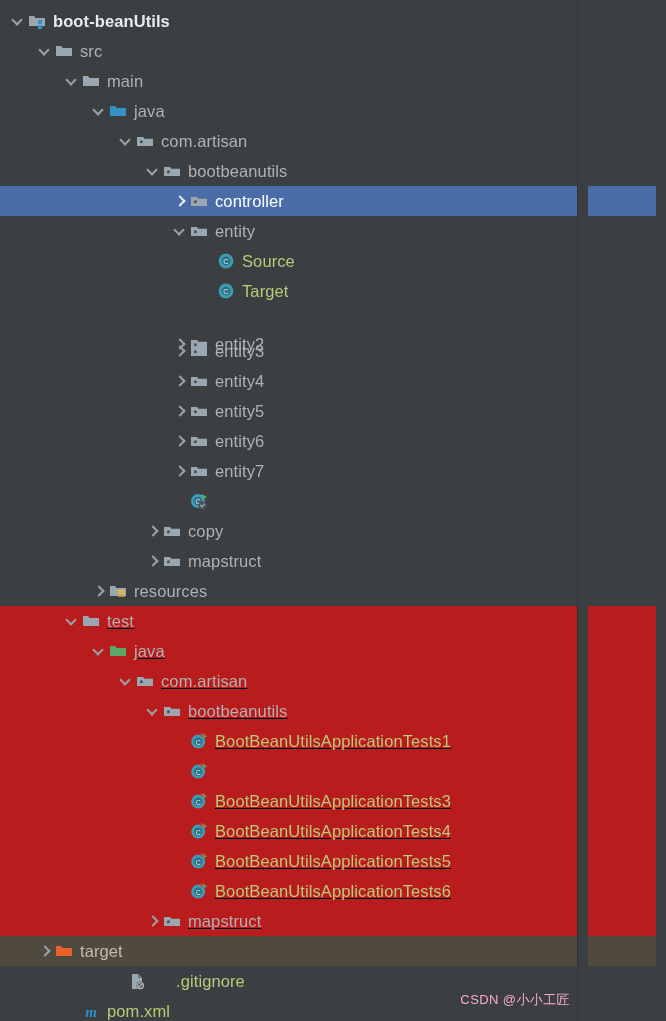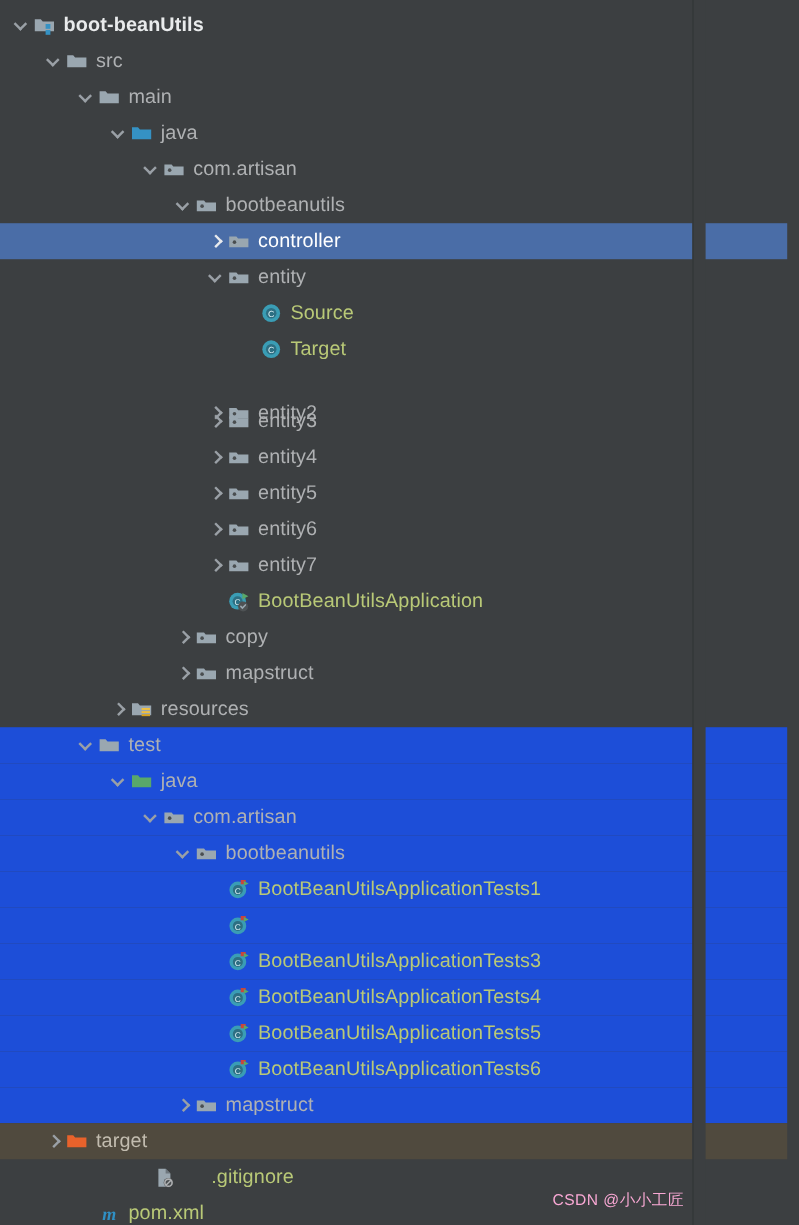--- a/index.html
+++ b/index.html
@@ -37,21 +37,21 @@
   .row {
     position: absolute;
     left: 0;
     width: 656px;
     height: 30px;
     display: flex;
     align-items: center;
     box-sizing: border-box;
     white-space: nowrap;
   }
-  .row.bg-test    { background: #1d4ed8; }
+  .row.bg-test    { background: #b91c1c; text-decoration: underline; }
   .row.bg-target  { background: #504A3E; }
   .row.selected   { background: #4A6DA7; }
 
   .arrow {
     width: 17px;
     height: 30px;
     flex: 0 0 17px;
     position: relative;
   }
   .arrow.none::before { content: none; }
@@ -310,21 +310,20 @@
         <span class="icon">
     <svg width="20" height="20" viewBox="0 0 20 20">
       <circle cx="9" cy="10" r="7" fill="#3A9DB5"></circle>
       <circle cx="9" cy="10" r="4.2" fill="#2D6F83"></circle>
       <text x="9" y="13.2" font-family="Liberation Sans, sans-serif" font-size="7" fill="#DFF3F8" text-anchor="middle">C</text>
       <path d="M13 3.2l5 2.6-5 2.6z" fill="#59A869"></path>
       <circle cx="13.6" cy="14.4" r="4.2" fill="#4E5254"></circle>
       <path d="M11.7 14.3l1.3 1.4 2.5-2.6" stroke="#9AA7B0" stroke-width="1.3" fill="none" stroke-linecap="round"></path>
     </svg>
         </span>
-        <span class="label cls">BootBeanUtilsApplication</span>
       </div>
       <div class="row" style="top: 516px;">
         <span style="flex: 0 0 auto; height: 30px; width: 145px;"></span>
         <span class="arrow right"></span>
         <span class="icon">
     <svg width="20" height="20" viewBox="0 0 20 20">
       <path d="M2 6h6l1.4 1.8H18V15H2z" fill="#9AA7B0"></path>
       <circle cx="6.4" cy="10.8" r="1.5" fill="#4A4E50"></circle>
     </svg>
         </span>

